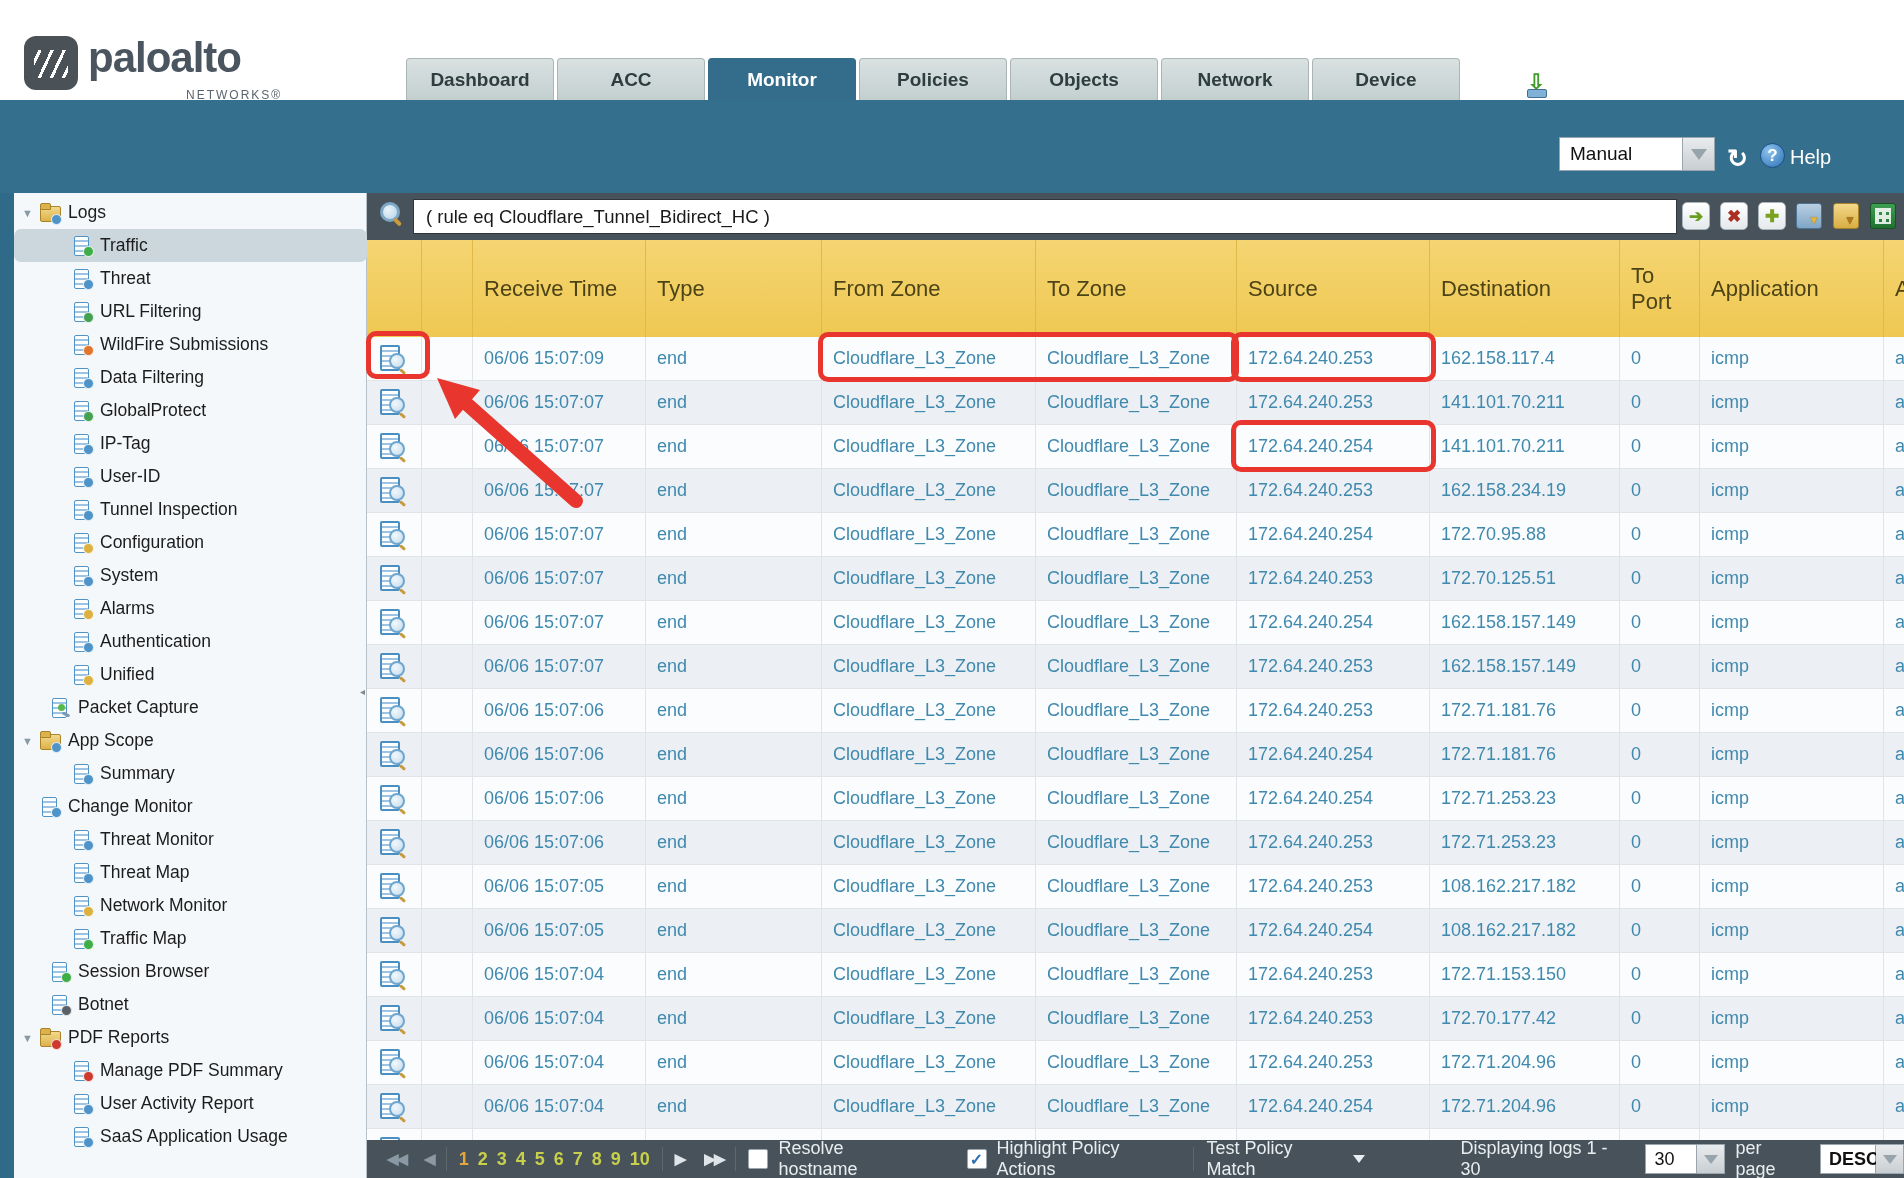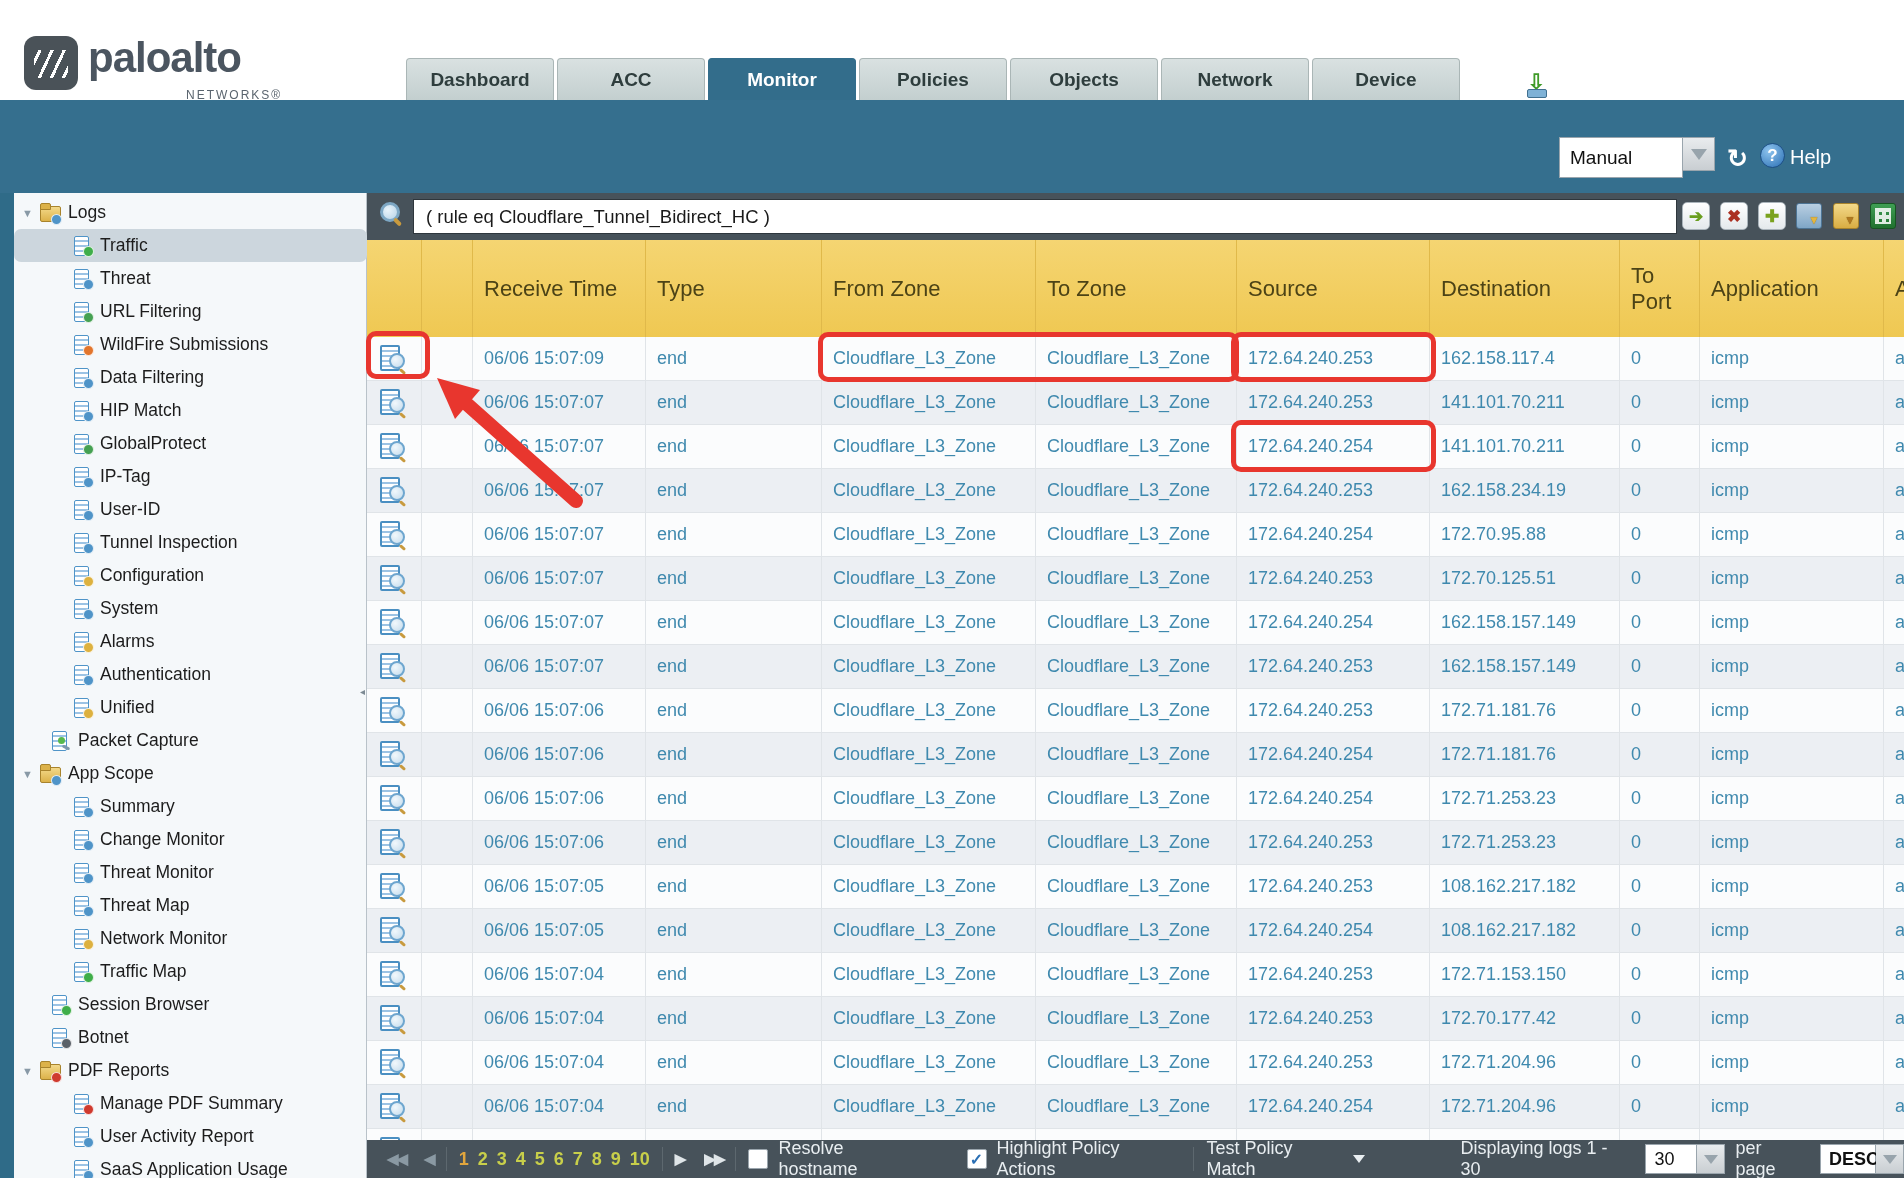--- a/index.html
+++ b/index.html
@@ -28,21 +28,21 @@
   .config-ico::before{content:"\2699";position:absolute;left:0;top:-4px;font-size:22px;color:#d8a32a;}
   .config-ico::after{content:"";position:absolute;right:0;bottom:2px;width:9px;height:9px;background:#6d9fc7;border-radius:2px;}
   .caret{width:0;height:0;border-left:6px solid transparent;border-right:6px solid transparent;border-top:8px solid #2f3e44;margin-left:2px;}
   .mag{width:16px;height:16px;position:relative;margin-left:10px;}
   .mag::before{content:"";position:absolute;left:0;top:0;width:10px;height:10px;border:2.5px solid #8a959c;border-radius:50%;}
   .mag::after{content:"";position:absolute;right:0;bottom:0;width:7px;height:2.5px;background:#8a959c;transform:rotate(45deg);border-radius:2px;}
 
   
   .band{position:absolute;left:0;top:100px;width:1904px;height:93px;background:#356f8e;}
   .manual-wrap{position:absolute;left:1559px;top:37px;display:flex;}
-  .manual-field{width:124px;height:41px;background:#fff;border:1px solid #9aa5ad;font-size:19px;color:#111;
+  .manual-field{width:124px;height:34px;background:#fff;border:1px solid #9aa5ad;font-size:19px;color:#111;
     display:flex;align-items:center;padding-left:10px;}
   .manual-btn{width:32px;height:34px;background:linear-gradient(#e9ecee,#c9ced2);border:1px solid #9aa5ad;border-left:none;
     display:flex;align-items:center;justify-content:center;cursor:pointer;}
   .manual-btn::after{content:"";width:0;height:0;border-left:8px solid transparent;border-right:8px solid transparent;border-top:11px solid #98a4ac;}
   .refresh-ico{position:absolute;left:1727px;top:44px;width:24px;height:24px;color:#fff;font-size:25px;font-weight:700;cursor:pointer;}
   .help-ico{position:absolute;left:1760px;top:43px;width:25px;height:25px;border-radius:50%;
     background:radial-gradient(circle at 35% 30%,#8ec4ee,#2a6fb4);color:#fff;font-size:17px;font-weight:700;
     display:flex;align-items:center;justify-content:center;cursor:pointer;border:1px solid #1d4f85;}
   .help-lbl{position:absolute;left:1790px;top:46px;color:#fff;font-size:20px;cursor:pointer;}
 
@@ -216,26 +216,20 @@
         </span>
         <span class="tlabel">WildFire Submissions</span>
       </div>
       <div class="titem" style="padding-left: 58px;">
         <span class="ni doc i-data-filtering">
           <span class="b"></span>
         </span>
         <span class="tlabel">Data Filtering</span>
       </div>
       <div class="titem" style="padding-left: 58px;">
-        <span class="ni doc i-hip-match">
-          <span class="b"></span>
-        </span>
-        <span class="tlabel">HIP Match</span>
-      </div>
-      <div class="titem" style="padding-left: 58px;">
         <span class="ni doc i-globalprotect">
           <span class="b"></span>
         </span>
         <span class="tlabel">GlobalProtect</span>
       </div>
       <div class="titem" style="padding-left: 58px;">
         <span class="ni doc i-ip-tag">
           <span class="b"></span>
         </span>
         <span class="tlabel">IP-Tag</span>
@@ -294,21 +288,21 @@
           <span class="b"></span>
         </span>
         <span class="tlabel">App Scope</span>
       </div>
       <div class="titem" style="padding-left: 58px;">
         <span class="ni doc i-summary">
           <span class="b"></span>
         </span>
         <span class="tlabel">Summary</span>
       </div>
-      <div class="titem" style="padding-left: 58px;">
+      <div class="titem" style="padding-left: 26px;">
         <span class="ni doc i-change-monitor">
           <span class="b"></span>
         </span>
         <span class="tlabel">Change Monitor</span>
       </div>
       <div class="titem" style="padding-left: 58px;">
         <span class="ni doc i-threat-monitor">
           <span class="b"></span>
         </span>
         <span class="tlabel">Threat Monitor</span>

